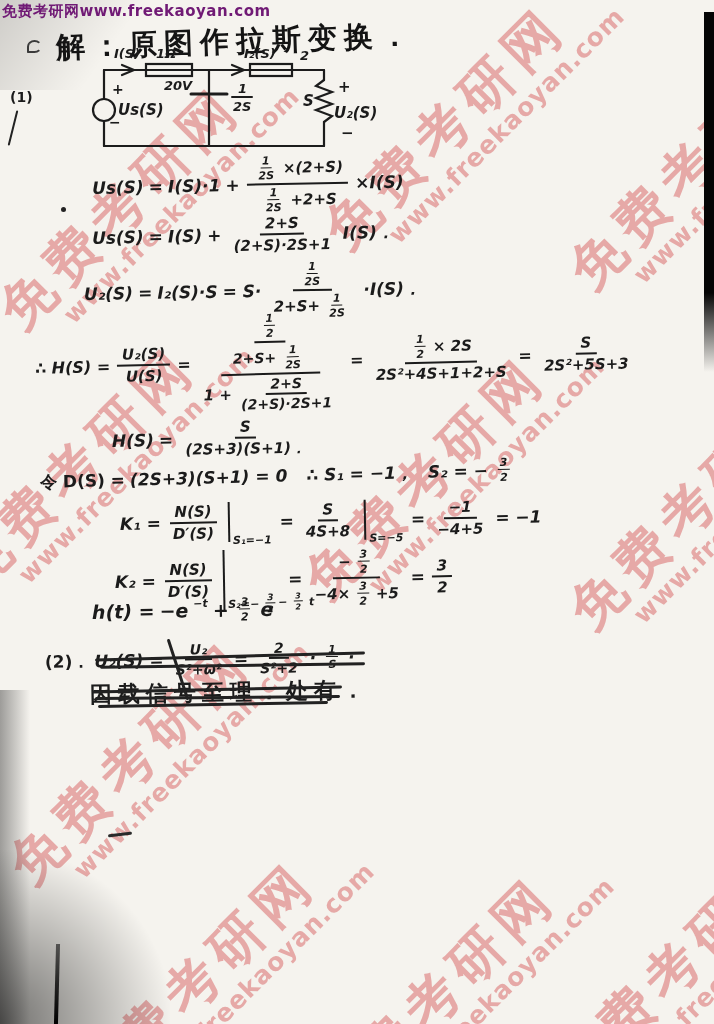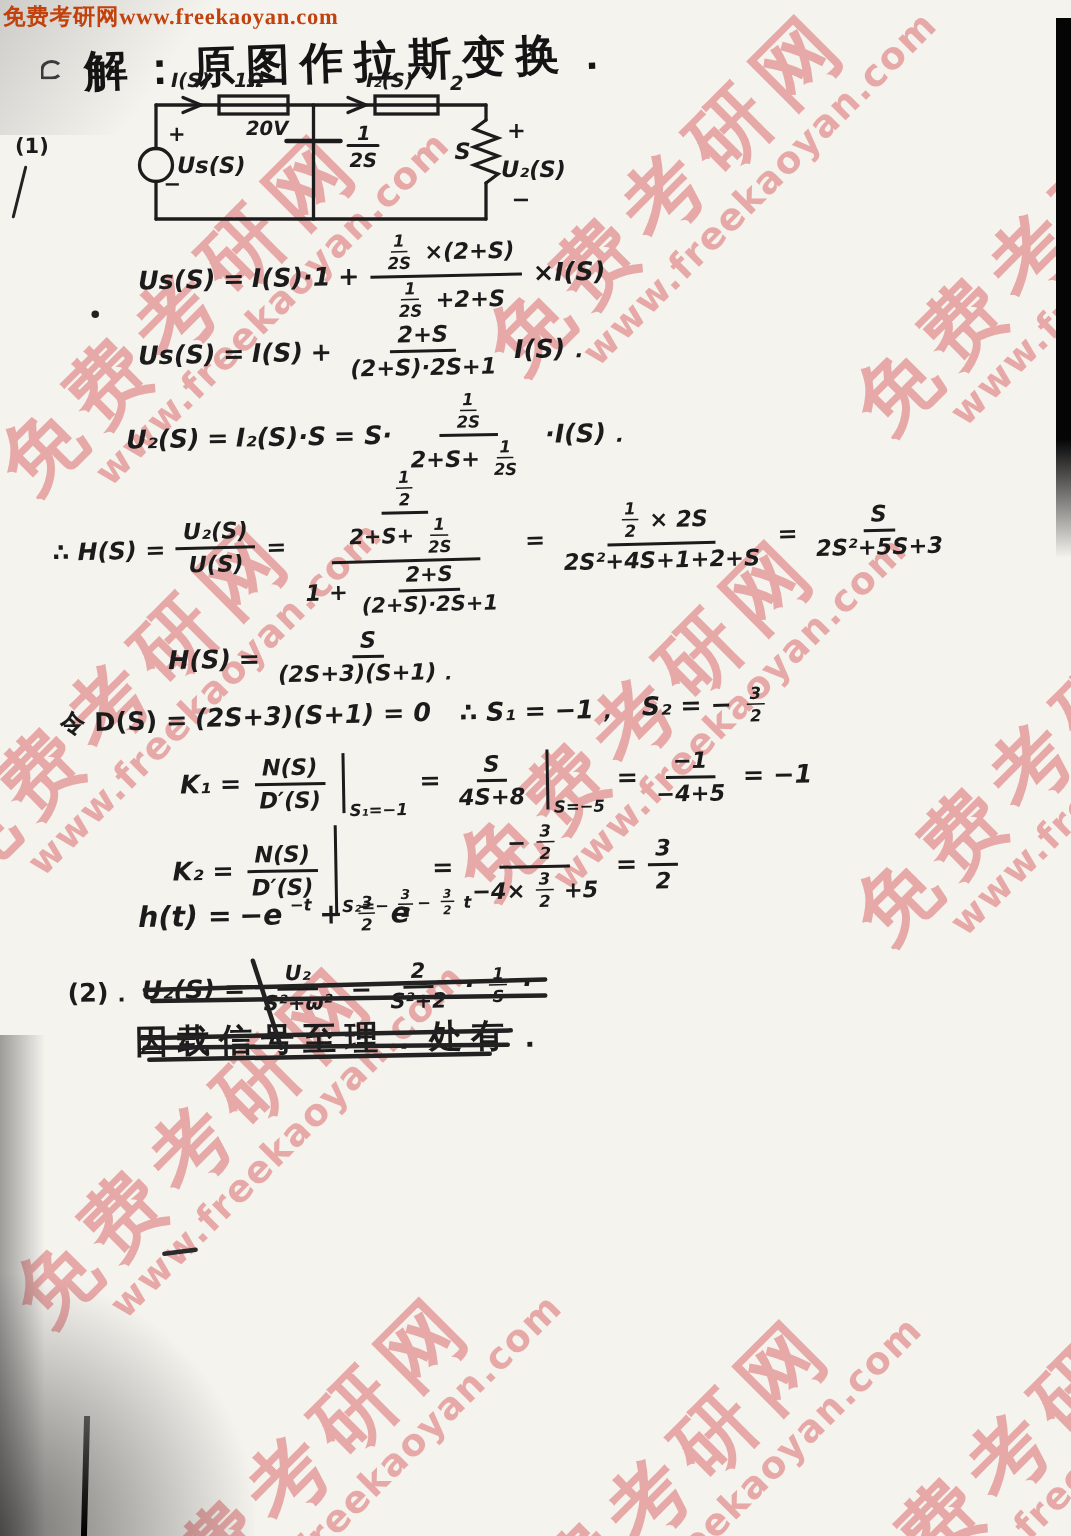--- a/index.html
+++ b/index.html
@@ -4,22 +4,22 @@
 <style>
   html,body{margin:0;padding:0;}
   .page{position:relative;width:714px;height:1024px;background:#f5f3ee;overflow:hidden;
         font-family:"DejaVu Sans",sans-serif;}
   
   .wm{position:absolute;z-index:1;transform:rotate(-45deg);transform-origin:center;
       color:rgba(215,95,95,0.5);pointer-events:none;white-space:nowrap;}
   .wm .wm-cn{font-size:54px;font-weight:bold;letter-spacing:9px;line-height:1;}
   .wm .wm-url{font-size:25px;font-weight:bold;letter-spacing:1px;margin:2px 0 0 42px;line-height:1;}
   
-  .hdr{position:absolute;left:2px;top:2px;z-index:5;color:#c2410c;font-weight:bold;
-       font-size:15px;letter-spacing:0.5px;font-family:Liberation Serif, serif;}
+  .hdr{position:absolute;left:2px;top:2px;z-index:5;color:#701a75;font-weight:bold;
+       font-size:15px;letter-spacing:0.5px;}
   .ftr{position:absolute;left:188px;top:996px;z-index:5;color:#fff;font-weight:bold;font-size:15px;
        text-shadow:-1px -1px 0 #1a1a1a,1px -1px 0 #1a1a1a,-1px 1px 0 #1a1a1a,1px 1px 0 #1a1a1a,
                    0 2px 0 #1a1a1a,2px 0 0 #1a1a1a;white-space:nowrap;}
   
   .title{position:absolute;left:56px;top:22px;z-index:2;font-size:29px;color:#141414;
          letter-spacing:7px;transform:rotate(-2deg);font-weight:bold;}
   .eqrow{position:absolute;z-index:2;display:flex;align-items:center;gap:5px;white-space:nowrap;
          color:#1b1b1b;font-size:17px;font-style:italic;font-weight:bold;transform-origin:left center;}
   .frac{display:inline-flex;flex-direction:column;align-items:center;margin:0 2px;font-size:15px;}
   .frac .num{display:inline-flex;align-items:center;justify-content:center;

